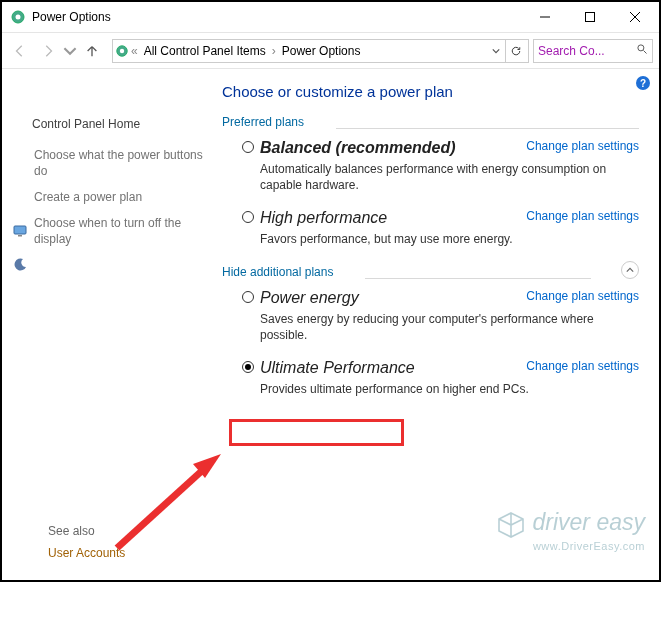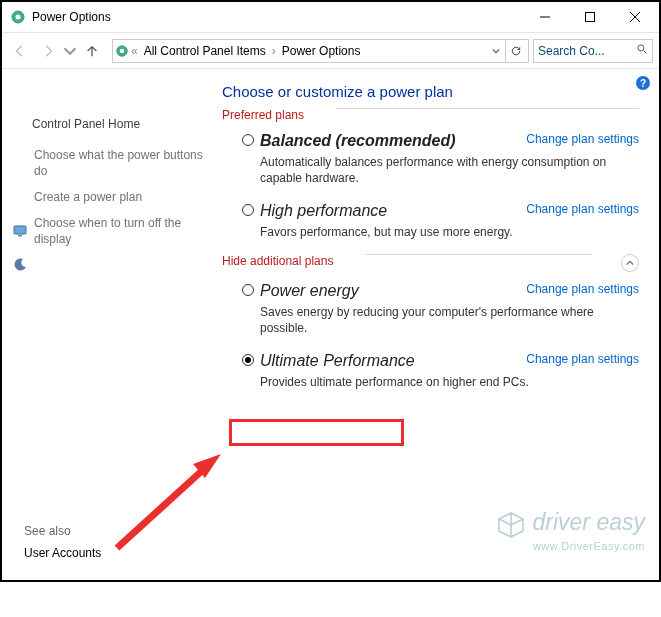--- a/index.html
+++ b/index.html
@@ -15,48 +15,48 @@
 .nav-btn svg { width: 14px; height: 14px; }
 .nav-btn.history { width: 16px; }
 .nav-btn.up { color: #555; }
 .address { flex: 1; height: 24px; border: 1px solid #ccc; margin: 0 4px 0 2px; display: flex; align-items: center; font-size: 12px; padding: 0 2px; }
 .crumb { padding: 0 4px; display: flex; align-items: center; gap: 4px; }
 .crumb-sep { color: #888; padding: 0 2px; }
 .address .small-icon { width: 14px; height: 14px; }
 .address-end { margin-left: auto; display: flex; align-items: center; }
 .addr-btn { width: 20px; height: 22px; display: flex; align-items: center; justify-content: center; color: #555; }
 .addr-btn.drop { border-right: 1px solid #ccc; }
-.searchbox { width: 120px; height: 24px; border: 1px solid #ccc; margin-right: 6px; display: flex; align-items: center; padding: 0 4px; font-size: 12px; color: #0c4a6e; }
+.searchbox { width: 120px; height: 24px; border: 1px solid #ccc; margin-right: 6px; display: flex; align-items: center; padding: 0 4px; font-size: 12px; color: #a21caf; }
 .searchbox .ph { flex: 1; white-space: nowrap; overflow: hidden; text-overflow: ellipsis; }
 .content { flex: 1; display: flex; position: relative; overflow: hidden; }
 .sidebar { width: 210px; padding: 16px 8px 8px 10px; font-size: 12px; }
 .sidebar .cp-home { color: #404040; margin-bottom: 16px; display: block; padding-left: 20px; margin-top: 32px; }
 .sidebar .side-link { color: #737373; display: flex; align-items: center; gap: 6px; margin-bottom: 10px; line-height: 16px; }
 .sidebar .side-link .side-icon { width: 16px; height: 16px; flex-shrink: 0; }
 .sidebar .side-link .side-icon.empty { visibility: hidden; }
 .main { flex: 1; padding: 14px 20px 8px 10px; font-size: 12px; color: #222; position: relative; }
-.main h1 { font-size: 15px; font-weight: 400; color: #003399; margin-bottom: 8px; }
+.main h1 { font-size: 15px; font-weight: 400; color: #003399; margin-bottom: 15px; }
 .main .desc { font-size: 12px; color: #222; line-height: 17px; margin-bottom: 18px; }
 .link { color: #0066cc; text-decoration: underline; }
-.section-hdr { display: flex; align-items: flex-start; font-size: 12px; color: #b91c1c; margin-bottom: 8px; gap: 24px; }
+.section-hdr { display: flex; align-items: flex-end; font-size: 12px; color: #0369a1; margin-bottom: 8px; gap: 24px; }
 .section-hdr .line { flex: 1; border-bottom: 1px solid #d9d9d9; margin-left: 8px; }
 .section-hdr .collapse-btn { width: 18px; height: 18px; border: 1px solid #ccc; border-radius: 50%; display: flex; align-items: center; justify-content: center; margin-left: 6px; color: #666; font-size: 10px; }
 .plan { padding: 2px 0 14px 20px; }
 .plan-row { display: flex; align-items: flex-start; }
 .radio { width: 12px; height: 12px; border: 1px solid #333; border-radius: 50%; margin: 2px 6px 0 0; flex-shrink: 0; display: flex; align-items: center; justify-content: center; }
 .radio.selected::after { content: ""; width: 6px; height: 6px; background: #000; border-radius: 50%; }
 .plan-name { font-size: 16px; font-style: italic; }
 .plan-name.bold { font-weight: 600; }
 .plan .settings-link { margin-left: auto; color: #0066cc; font-size: 12px; }
 .plan-desc { font-size: 12px; color: #333; margin: 4px 0 0 18px; line-height: 16px; }
 .highlight-box { position: absolute; border: 3px solid #eb2f2f; }
 .arrow-annot { position: absolute; }
-.see-also { position: absolute; left: 4px; bottom: 20px; font-size: 12px; }
+.see-also { position: absolute; left: 28px; bottom: 20px; font-size: 12px; }
 .see-also .hdr { color: #666; margin-bottom: 8px; padding-left: 18px; }
-.see-also .ua { color: #000000; padding-left: 18px; }
+.see-also .ua { color: #a16207; padding-left: 18px; }
 .help-icon { position: absolute; right: 8px; top: 6px; width: 16px; height: 16px; }
 .watermark { position: absolute; right: 14px; bottom: 28px; opacity: 0.55; font-size: 23px; color: #7fa9b3; font-style: italic; font-family: Georgia, serif; text-align: right; line-height: 1; }
 .watermark .sub { font-size: 11px; letter-spacing: 0.5px; font-style: normal; }
 .watermark svg { vertical-align: middle; }
 </style>
 </head>
 <body>
 
 <div class="window">
 

